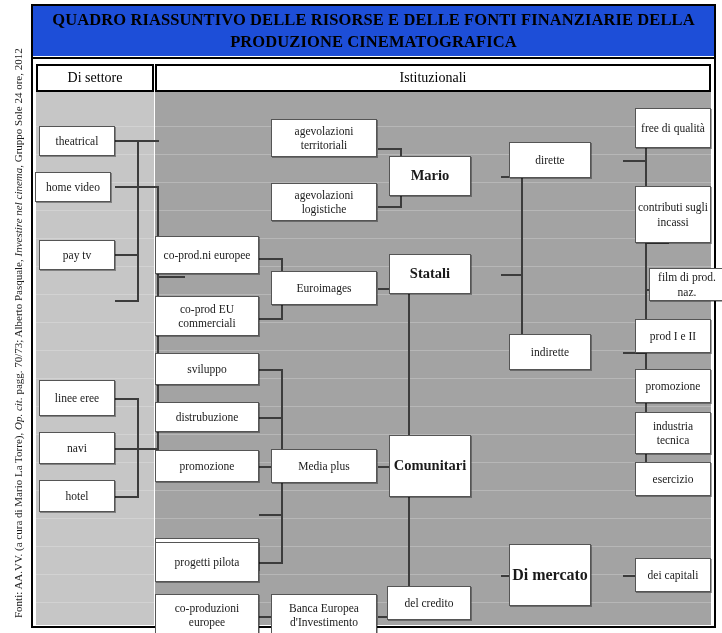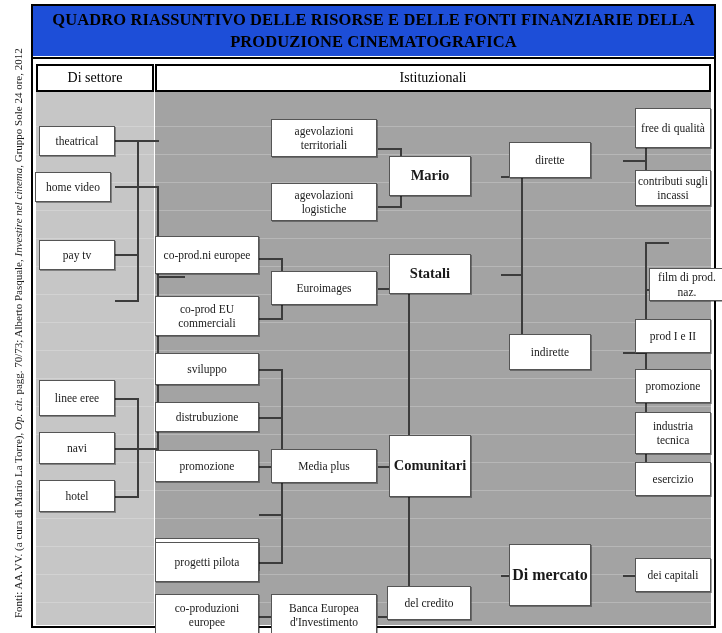--- a/index.html
+++ b/index.html
@@ -201,21 +201,21 @@
 
     <div class="node big" style="left:356px;top:150px;width:82px;height:40px;">Mario</div>
     <div class="node big" style="left:356px;top:248px;width:82px;height:40px;">Statali</div>
     <div class="node big" style="left:356px;top:429px;width:82px;height:62px;">Comunitari</div>
     <div class="node xbig" style="left:476px;top:538px;width:82px;height:62px;">Di mercato</div>
 
     <div class="node" style="left:476px;top:136px;width:82px;height:36px;">dirette</div>
     <div class="node" style="left:476px;top:328px;width:82px;height:36px;">indirette</div>
 
     <div class="node" style="left:602px;top:102px;width:76px;height:40px;">free di qualità</div>
-    <div class="node" style="left:602px;top:164px;width:76px;height:36px;">contributi sugli incassi</div>
+    <div class="node" style="left:602px;top:180px;width:76px;height:57px;">contributi sugli incassi</div>
     <div class="node" style="left:616px;top:262px;width:76px;height:33px;">film di prod. naz.</div>
     <div class="node" style="left:602px;top:313px;width:76px;height:34px;">prod  I e II</div>
     <div class="node" style="left:602px;top:363px;width:76px;height:34px;">promozione</div>
     <div class="node" style="left:602px;top:406px;width:76px;height:42px;">industria tecnica</div>
     <div class="node" style="left:602px;top:456px;width:76px;height:34px;">esercizio</div>
     <div class="node" style="left:602px;top:552px;width:76px;height:34px;">dei capitali</div>
 
   </div>
 </div>
 

